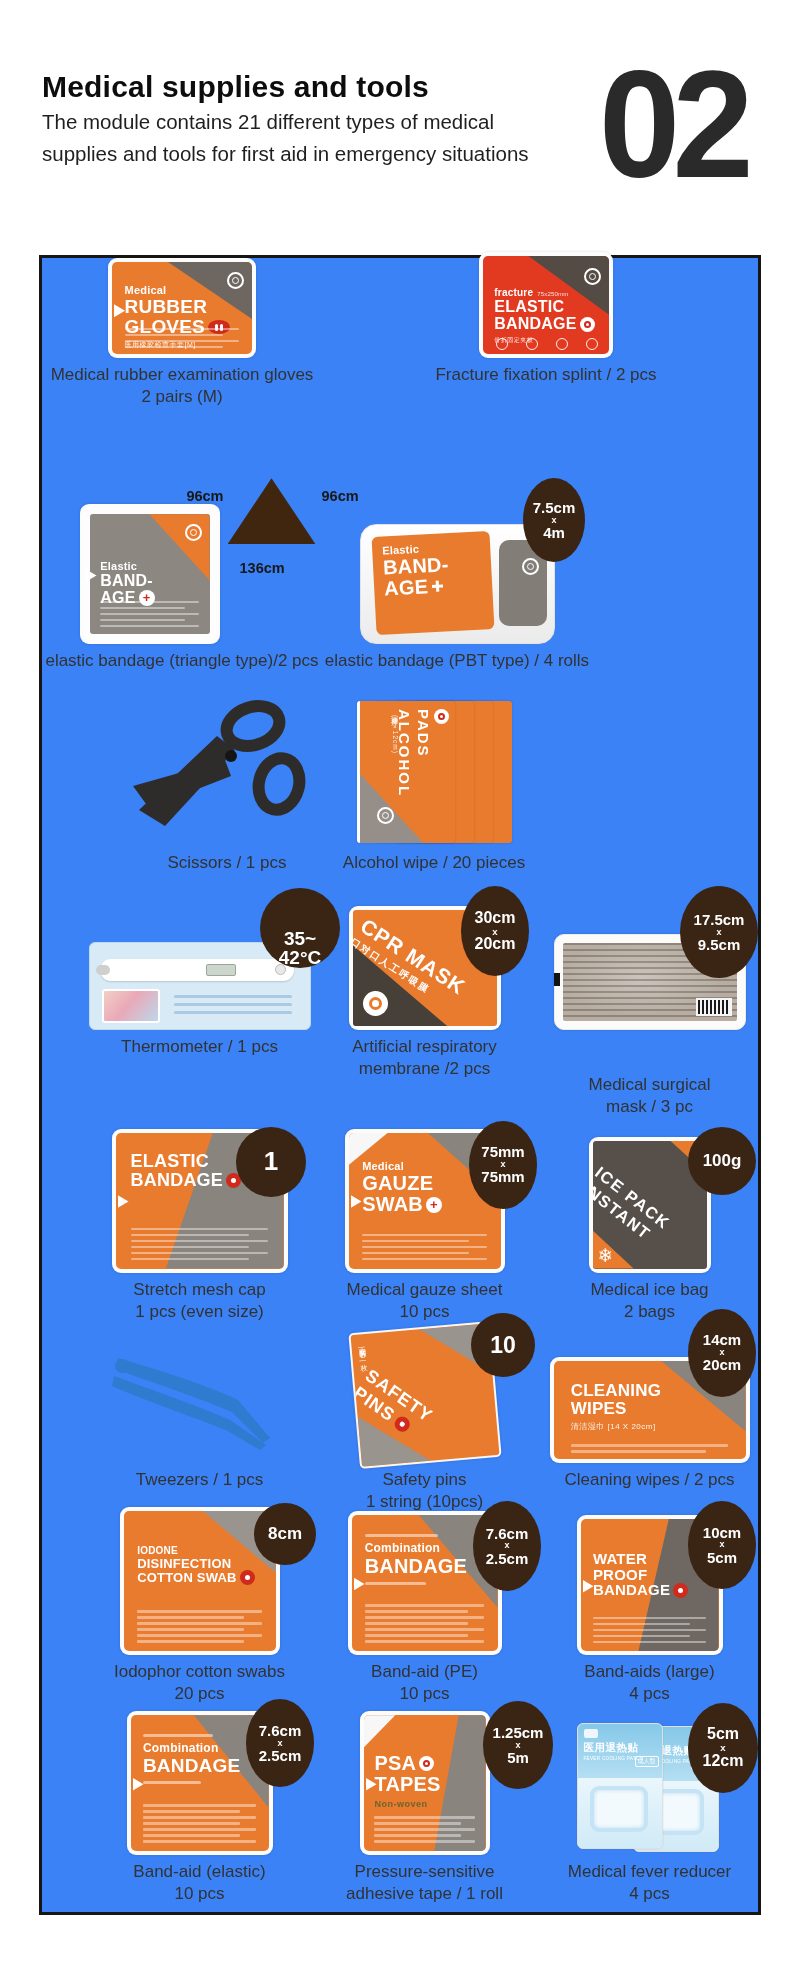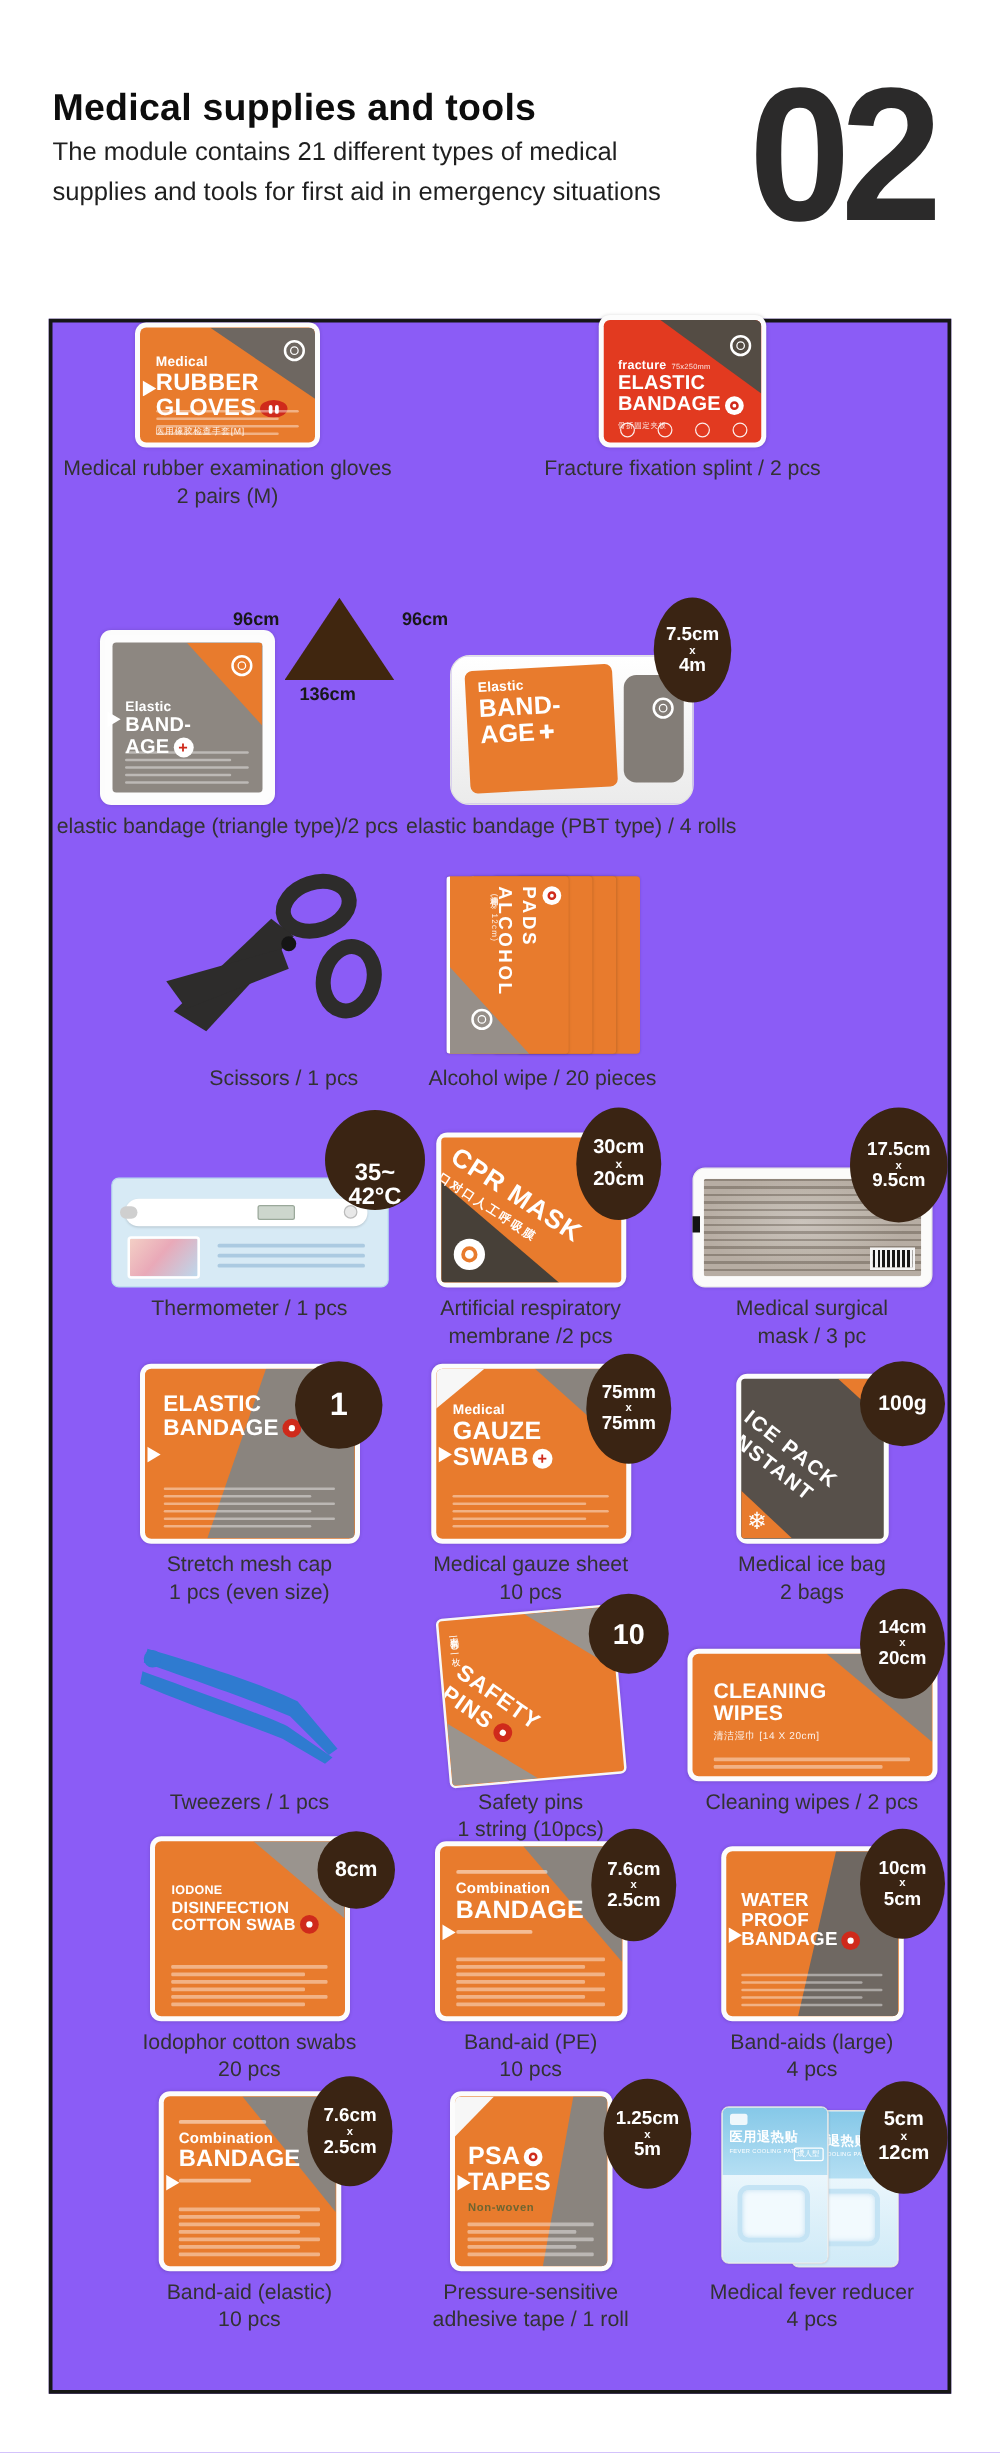--- a/index.html
+++ b/index.html
@@ -9,21 +9,21 @@
   *{box-sizing:border-box}
   body{margin:0;background:#fff;font-family:"Liberation Sans","DejaVu Sans",sans-serif;color:var(--ink)}
   .page{position:relative;width:800px;height:1962px;background:#fff;overflow:hidden}
 
   
   .title{position:absolute;left:42px;top:50px;font-size:30px;font-weight:bold;color:#0d0d0d;letter-spacing:.2px;white-space:nowrap}
   .subtitle{position:absolute;left:42px;top:106px;font-size:20.5px;line-height:1.55;color:#1f1f1f}
   .bignum{position:absolute;right:54px;top:48px;font-size:152px;line-height:1;font-weight:bold;color:#2b2a2a;letter-spacing:-8px;transform:scaleX(.96);transform-origin:right top}
 
   
-  .panel{position:absolute;left:39px;top:255px;width:722px;height:1660px;border:3px solid #161616;background:#8b5cf6}
+  .panel{position:absolute;left:39px;top:255px;width:722px;height:1660px;border:3px solid #161616;background:#3b82f6}
   .row{display:flex;align-items:flex-start}
   .cell{display:flex;flex-direction:column;align-items:center;position:relative;flex:none}
   .pa{display:flex;align-items:flex-end;justify-content:center;width:100%;position:relative}
   .cap{margin-top:6px;font-size:17px;line-height:1.3;color:#323232;text-align:center;white-space:nowrap}
 
   
   .badge{position:absolute;background:var(--badge);color:#fff;font-weight:bold;border-radius:50%;
          display:flex;flex-direction:column;align-items:center;justify-content:center;text-align:center;z-index:9}
   .badge .bl{line-height:1.05;white-space:nowrap}
   .badge .bx{font-size:.6em;line-height:.8;margin:1px 0}
@@ -54,21 +54,21 @@
 
   
   .triwrap{position:relative;width:250px;height:152px;margin-left:45px}
   .tripk{position:absolute;left:0;bottom:0}
   .gpanel{position:absolute;left:6px;top:6px;right:6px;bottom:6px;background:#8d8781;border-radius:3px;overflow:hidden}
   .tridia{position:absolute;width:88px;height:66px;left:148px;top:-14px;z-index:6}
   .tridia .tshape{width:100%;height:100%;background:#40260f;clip-path:polygon(50% 0,100% 100%,0 100%)}
   .dlab{position:absolute;font-size:14.5px;font-weight:bold;color:#181818;white-space:nowrap}
   .dl{right:100%;padding-right:4px;top:10px}
   .dr{left:100%;padding-left:6px;top:10px}
-  .db{top:100%;margin-top:4px;left:12px}
+  .db{top:100%;margin-top:16px;left:12px}
 
   
   .pbt{position:relative}
   .pillow{position:absolute;inset:0;background:linear-gradient(180deg,#ffffff,#ebebeb);border:1px solid #e2e2e2;border-radius:16px}
   .pbtgray{position:absolute;right:8px;top:16px;width:48px;height:86px;background:#837d77;border-radius:10px}
   .pbtor{position:absolute;left:14px;top:10px;width:118px;height:98px;background:var(--orange);border-radius:6px;transform:rotate(-3deg);color:#fff;font-weight:bold;padding:8px 0 0 10px}
   .pbtor .pre{font-size:11px}
   .pbtor .pline{font-size:20px}
 
   
@@ -394,21 +394,21 @@
             <div class="badge" style="width: 68px; height: 90px; top: -12px; right: 8px; font-size: 16px;">
               <div class="bl">30cm</div>
               <div class="bx">x</div>
               <div class="bl">20cm</div>
             </div>
             <div class="cap">
               <div>Artificial respiratory</div>
               <div>membrane /2  pcs</div>
             </div>
           </div>
-          <div class="cell" style="width: 225px; margin-left: 0px;">
+          <div class="cell" style="width: 225px; margin-left: 0px; gap: 38px;">
             <div class="pa" style="height: 132px;">
               <div class="maskout" style="width: 192px; height: 96px;">
                 <div class="maskin">
                   <div class="bcode"></div>
                 </div>
                 <div class="mnotch"></div>
               </div>
             </div>
             <div class="badge" style="width: 78px; height: 92px; top: -12px; right: 4px; font-size: 15px;">
               <div class="bl">17.5cm</div>

